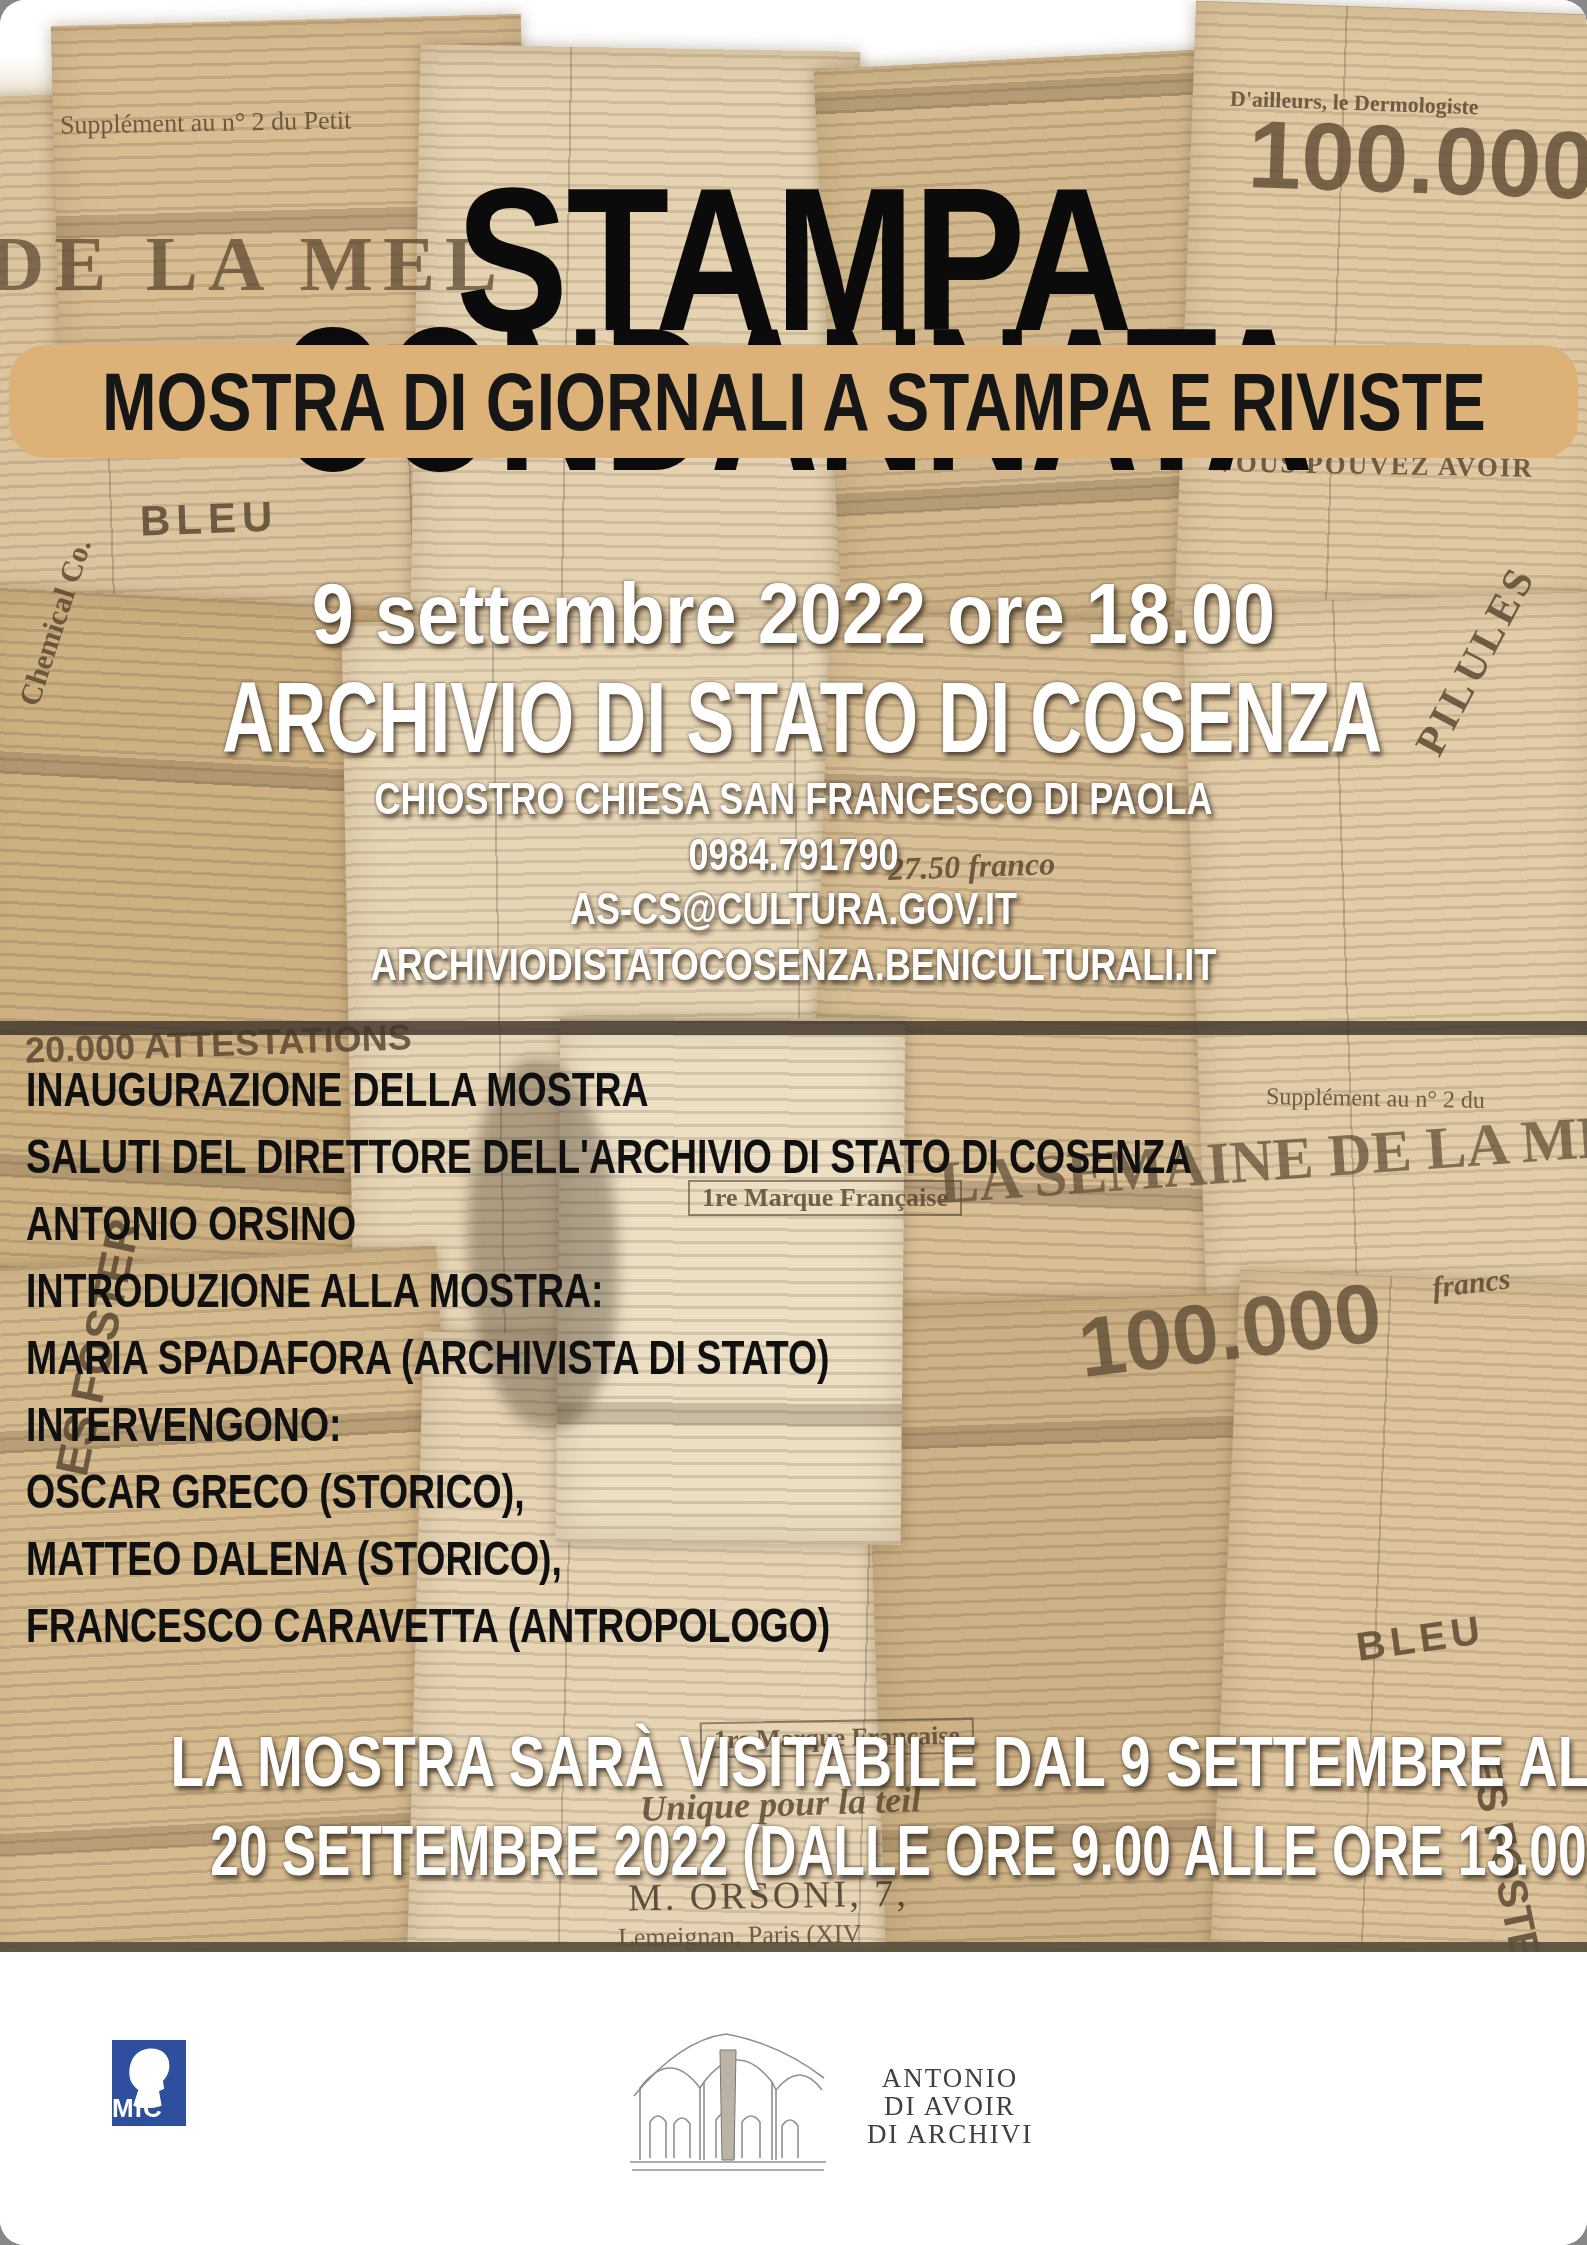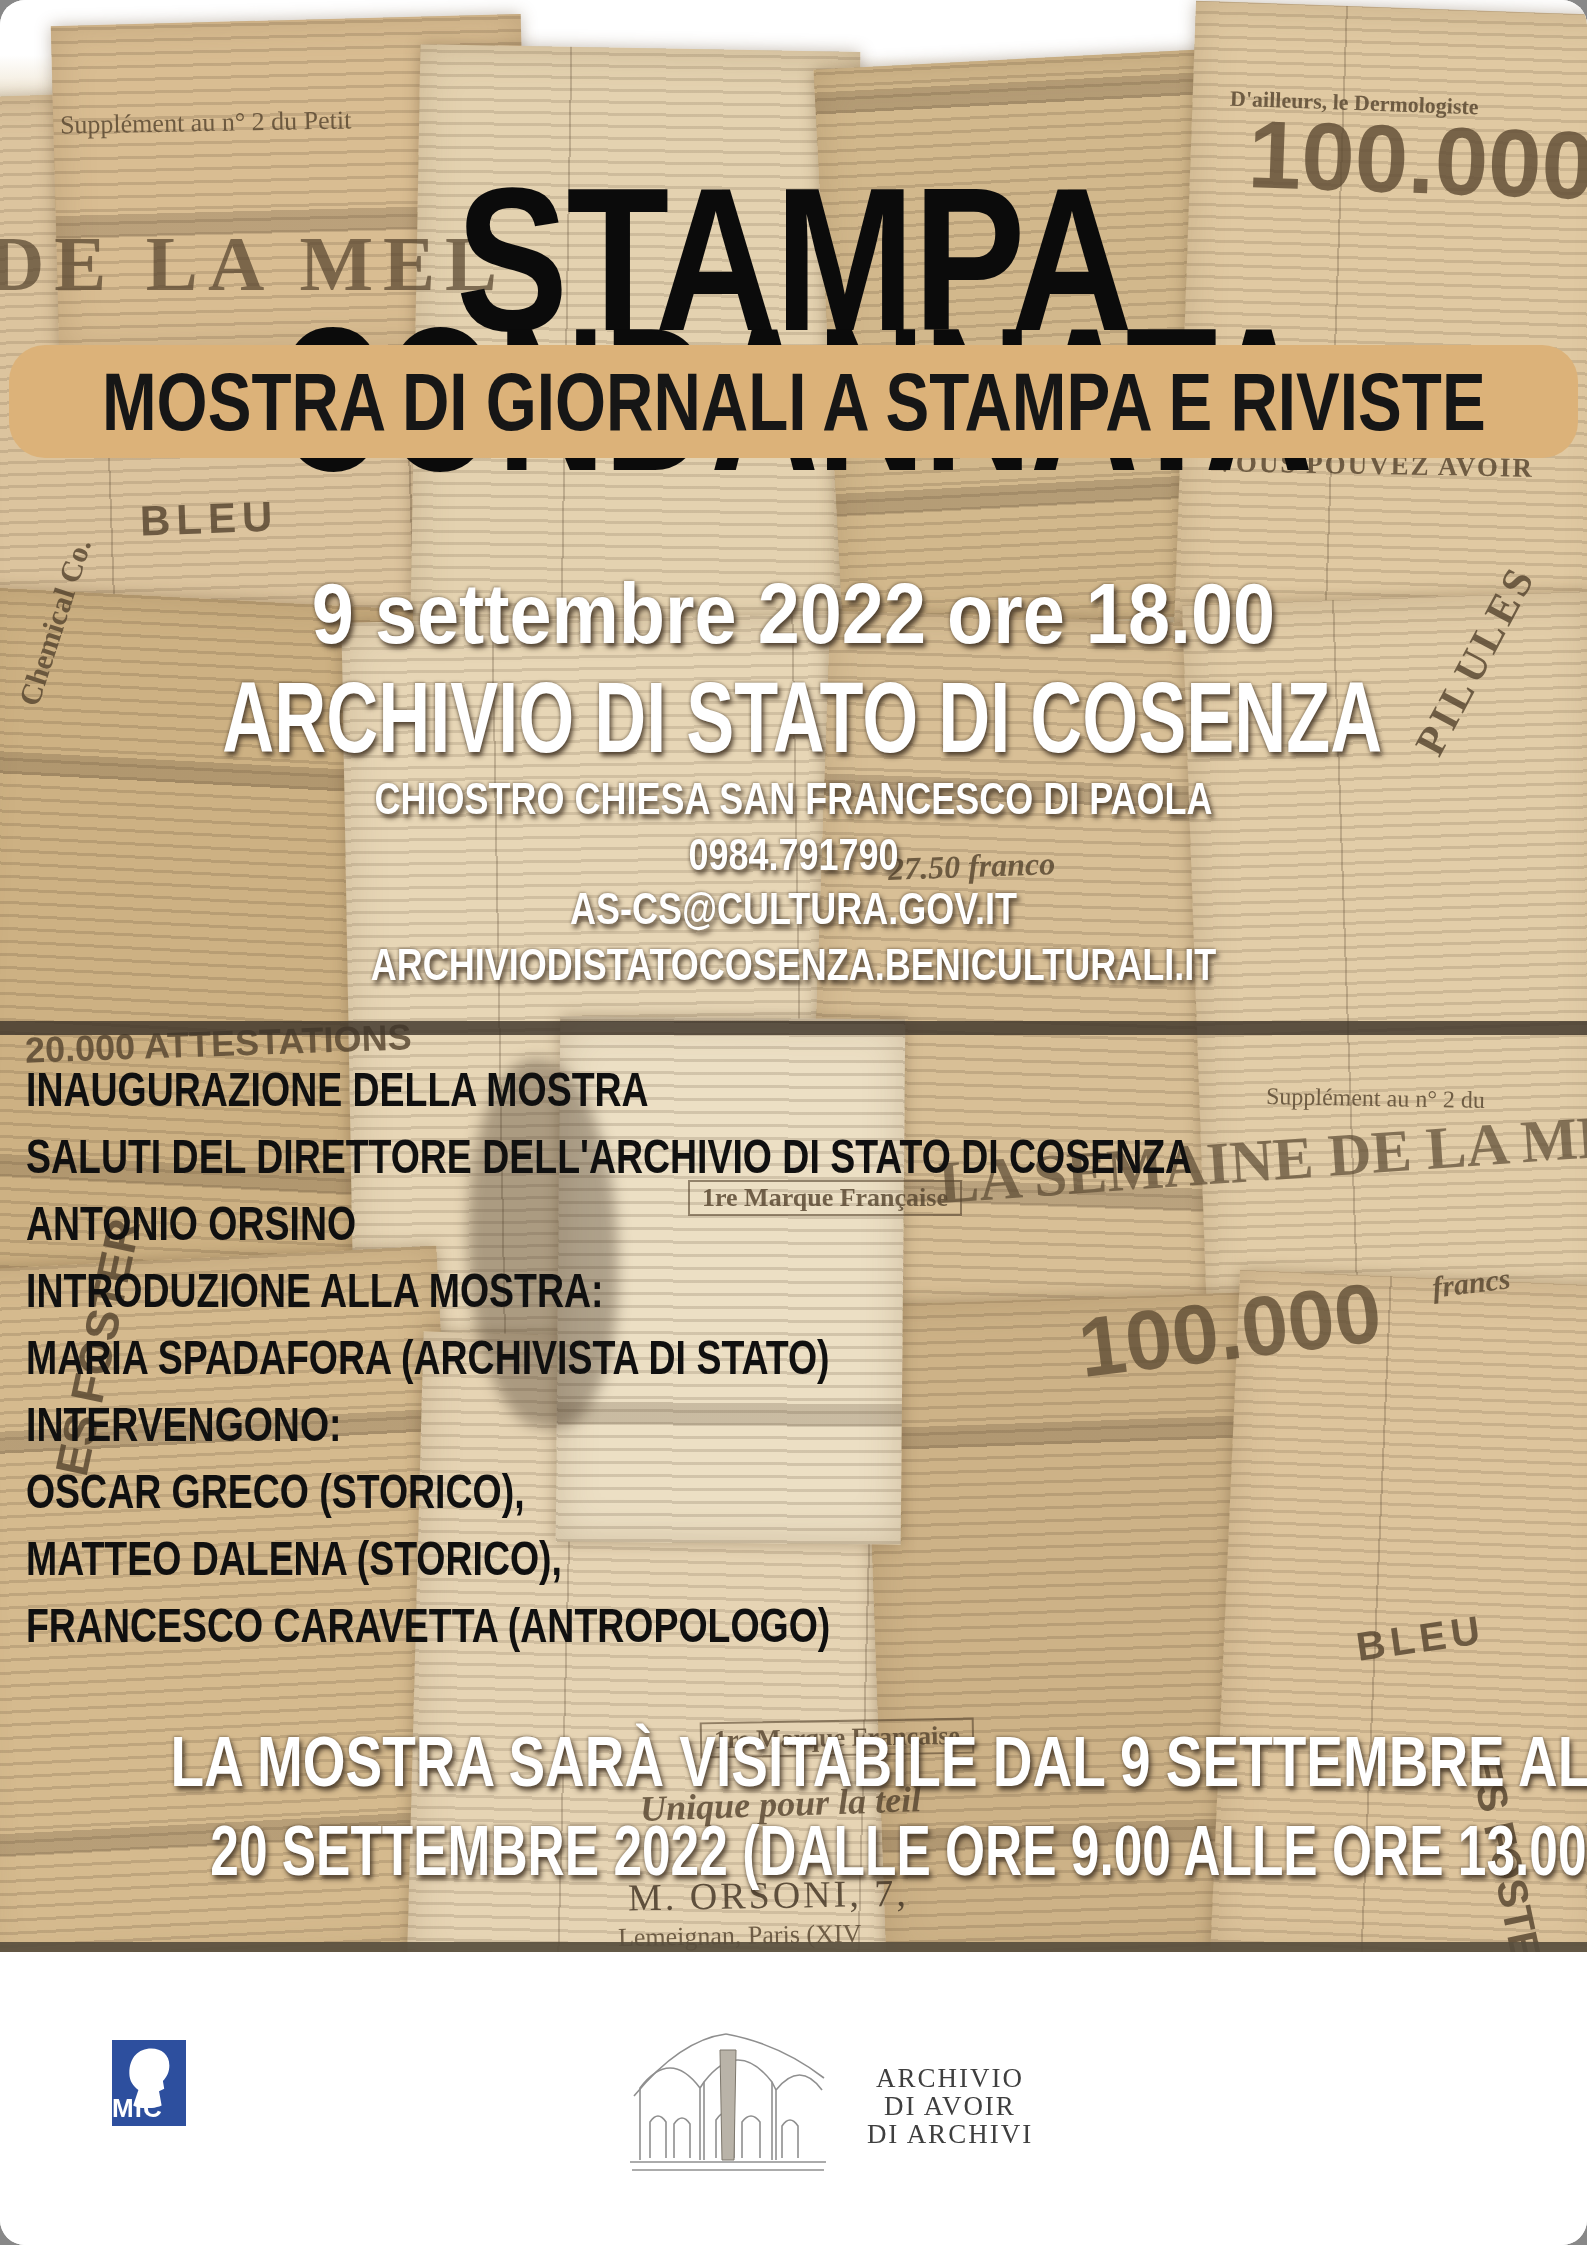--- a/index.html
+++ b/index.html
@@ -225,21 +225,21 @@
           <line x1="2" y1="140" x2="194" y2="140"></line>
           <path d="M20 128 L20 92 Q28 80 36 92 L36 128 M44 128 L44 94 Q52 82 60 94 L60 128"></path>
           <path d="M86 128 L86 90 Q95 76 104 90 L104 128 M112 128 L112 92 Q121 80 130 92 L130 128"></path>
           <path d="M152 128 L152 96 Q160 84 168 96 L168 128"></path>
           <rect x="92" y="30" width="12" height="18"></rect>
           <path d="M70 58 L74 52 M142 52 L146 60"></path>
         </g>
         <path d="M90 20 L106 20 L104 130 L92 130 Z" fill="#b9b3a8" stroke="#7d776c" stroke-width="1"></path>
       </svg>
       <div class="arch-text">
-        <p>ARCHIVIO</p>
+        <p>ANTONIO</p>
         <p>DI AVOIR</p>
         <p>DI ARCHIVI</p>
       </div>
     </div>
 
     <div class="logo dga">
     </div>
 
   </div>
 </div>

